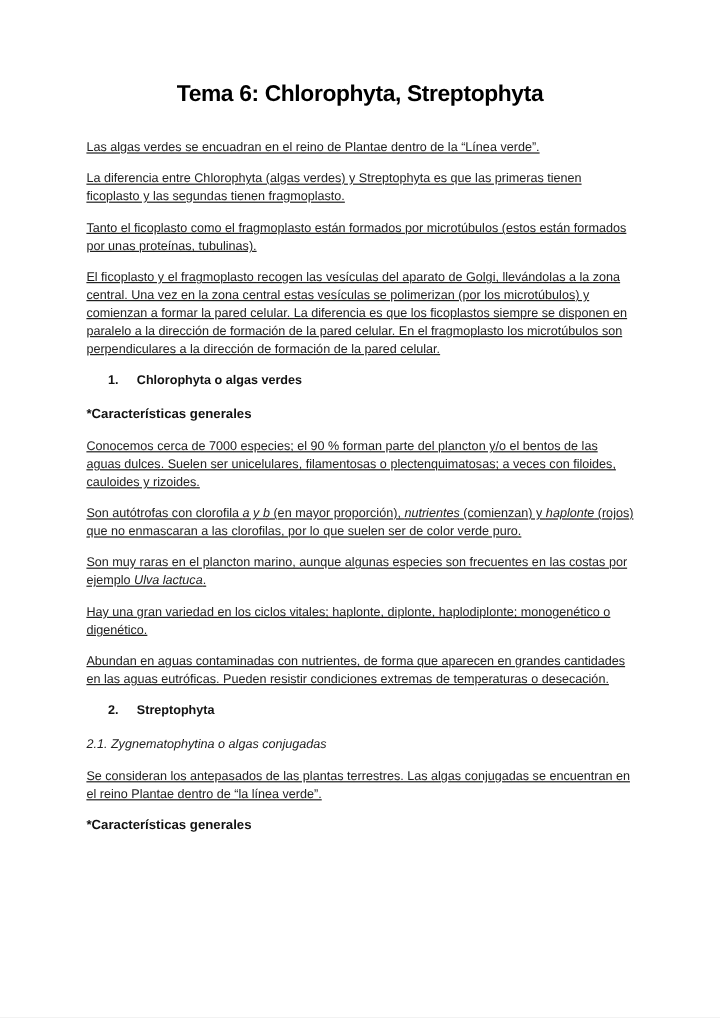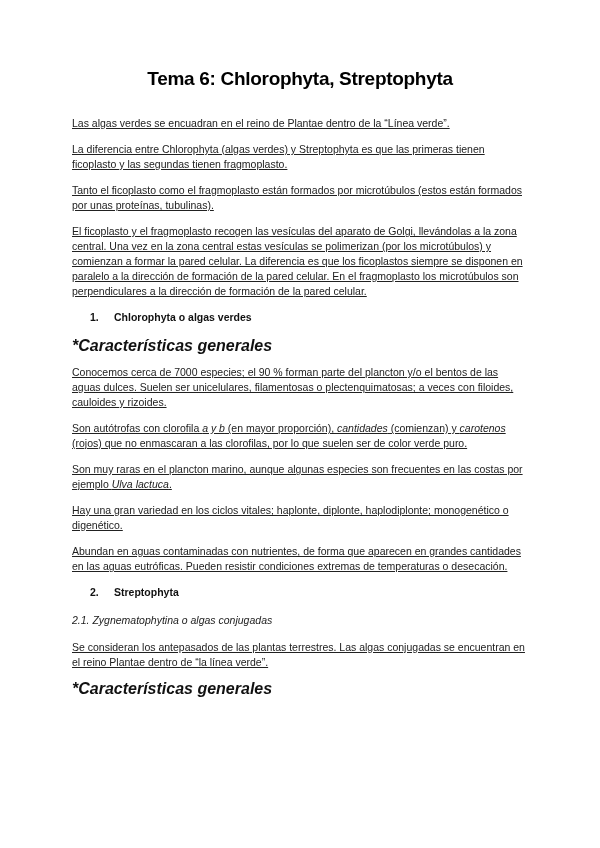--- a/index.html
+++ b/index.html
@@ -46,25 +46,24 @@
     font-weight: bold;
     color: #111111;
   }
   .num-heading .num {
     display: inline-block;
     min-width: 16px;
     margin-right: 8px;
   }
   .subheading {
     margin: 2px 0 12px 0;
-    font-size: 16px;
+    font-size: 11px;
     line-height: 15px;
     font-weight: bold;
     color: #111111;
-    font-style: italic;
   }
   .italic-subheading {
     margin: 1px 0 12px 0;
     font-size: 10.5px;
     line-height: 15px;
     font-style: italic;
     color: #212121;
   }
 </style>
 </head>
@@ -73,21 +72,21 @@
 <div class="page">
   <h1 class="doc-title">Tema 6: Chlorophyta, Streptophyta</h1>
   <div>
       <p class="para"><span>Las algas verdes se encuadran en el reino de Plantae dentro de la “Línea verde”.</span></p>
       <p class="para"><span>La diferencia entre Chlorophyta (algas verdes) y Streptophyta es que las primeras tienen ficoplasto y las segundas tienen fragmoplasto.</span></p>
       <p class="para"><span>Tanto el ficoplasto como el fragmoplasto están formados por microtúbulos (estos están formados por unas proteínas, tubulinas).</span></p>
       <p class="para"><span>El ficoplasto y el fragmoplasto recogen las vesículas del aparato de Golgi, llevándolas a la zona central. Una vez en la zona central estas vesículas se polimerizan (por los microtúbulos) y comienzan a formar la pared celular. La diferencia es que los ficoplastos siempre se disponen en paralelo a la dirección de formación de la pared celular. En el fragmoplasto los microtúbulos son perpendiculares a la dirección de formación de la pared celular.</span></p>
       <p class="num-heading"><span class="num">1.</span><span>Chlorophyta o algas verdes</span></p>
       <p class="subheading">*Características generales</p>
       <p class="para"><span>Conocemos cerca de 7000 especies; el 90 % forman parte del plancton y/o el bentos de las aguas dulces. Suelen ser unicelulares, filamentosas o plectenquimatosas; a veces con filoides, cauloides y rizoides.</span></p>
-      <p class="para"><span>Son autótrofas con clorofila </span><span class="it">a y b</span><span> (en mayor proporción), </span><span class="it">cantidades</span><span> (comienzan) y </span><span class="it">carotenos</span><span> (rojos)  que no enmascaran a las clorofilas, por lo que suelen ser de color verde puro.</span></p>
+      <p class="para"><span>Son autótrofas con clorofila </span><span class="it">a y b</span><span> (en mayor proporción), </span><span class="it">nutrientes</span><span> (comienzan) y </span><span class="it">haplonte</span><span> (rojos)  que no enmascaran a las clorofilas, por lo que suelen ser de color verde puro.</span></p>
       <p class="para"><span>Son muy raras en el plancton marino, aunque algunas especies son frecuentes en las costas por ejemplo </span><span class="it">Ulva lactuca</span><span>.</span></p>
       <p class="para"><span>Hay una gran variedad en los ciclos vitales; haplonte, diplonte, haplodiplonte; monogenético o digenético.</span></p>
       <p class="para"><span>Abundan en aguas contaminadas con nutrientes, de forma que aparecen en grandes cantidades en las aguas eutróficas. Pueden resistir condiciones extremas de temperaturas o desecación.</span></p>
       <p class="num-heading"><span class="num">2.</span><span>Streptophyta</span></p>
       <p class="italic-subheading">2.1. Zygnematophytina o algas conjugadas</p>
       <p class="para"><span>Se consideran los antepasados de las plantas terrestres. Las algas conjugadas se encuentran en el reino Plantae dentro de “la línea verde”.</span></p>
       <p class="subheading">*Características generales</p>
     </div>
 </div>
 

